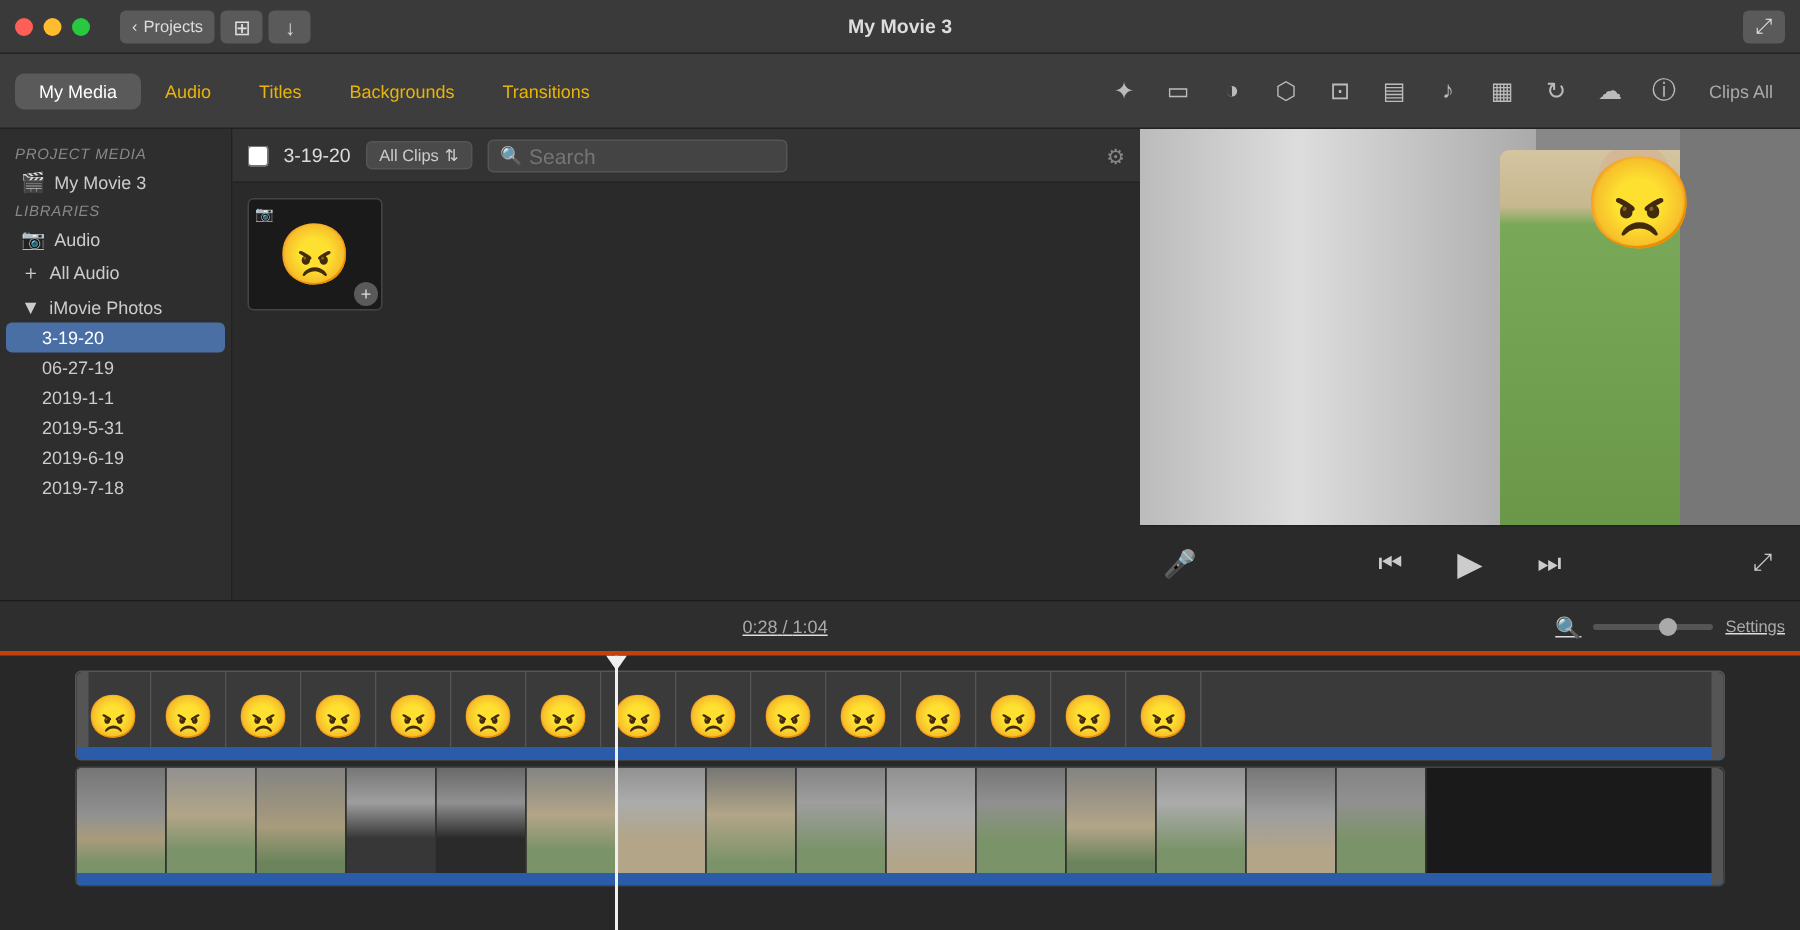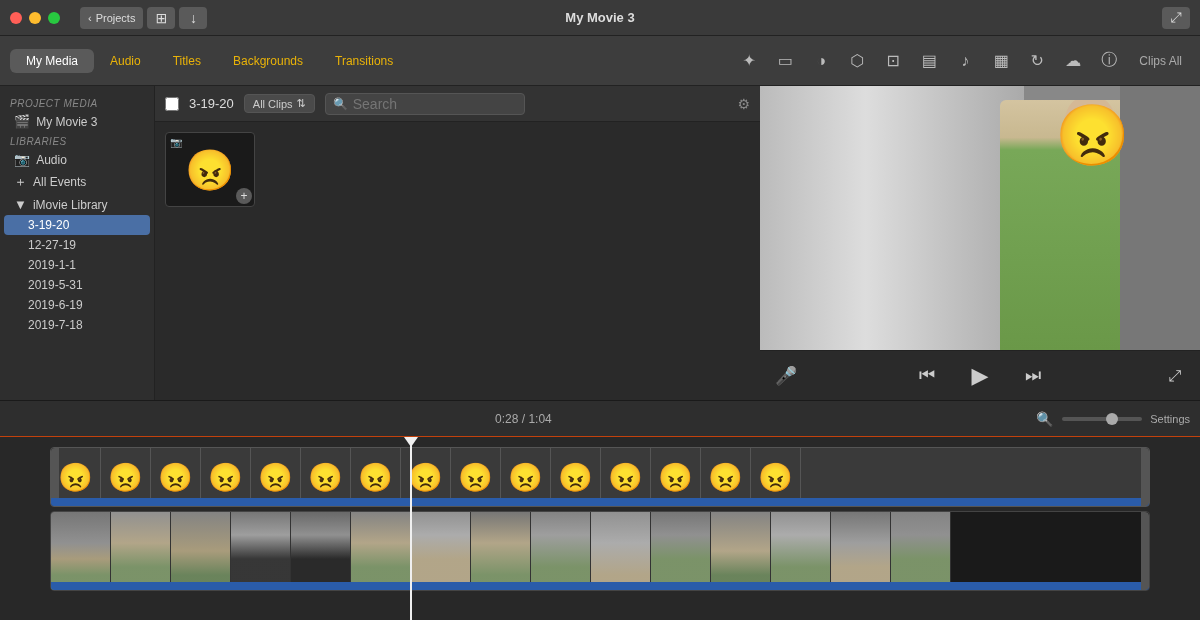--- a/index.html
+++ b/index.html
@@ -329,21 +329,22 @@
       border-top: 1px solid #1a1a1a;
       display: flex;
       flex-direction: column;
     }
     .timeline-header {
       height: 36px;
       background: #2e2e2e;
       display: flex;
       align-items: center;
       padding: 0 10px;
-      border-bottom: 1px solid #c2410c;
+      border-bottom: 3px solid #c2410c;
+      text-decoration: underline;
     }
     .timeline-time {
       flex: 1;
       text-align: center;
       font-size: 12px;
       color: #aaa;
     }
     .timeline-zoom {
       display: flex;
       align-items: center;
@@ -542,31 +543,31 @@
       <span class="sidebar-item-icon">🎬</span>
       <span>My Movie 3</span>
     </div>
     <div class="sidebar-section-title">LIBRARIES</div>
     <div class="sidebar-item">
       <span class="sidebar-item-icon">📷</span>
       <span>Audio</span>
     </div>
     <div class="sidebar-item">
       <span class="sidebar-item-icon">＋</span>
-      <span>All Events</span>
+      <span>All Audio</span>
     </div>
     <div class="sidebar-item">
       <span class="sidebar-item-icon">▼</span>
-      <span>iMovie Library</span>
+      <span>iMovie Photos</span>
     </div>
     <div class="sidebar-item active">
       <span style="padding-left:14px">3-19-20</span>
     </div>
     <div class="sidebar-item">
-      <span style="padding-left:14px">12-27-19</span>
+      <span style="padding-left:14px">06-27-19</span>
     </div>
     <div class="sidebar-item">
       <span style="padding-left:14px">2019-1-1</span>
     </div>
     <div class="sidebar-item">
       <span style="padding-left:14px">2019-5-31</span>
     </div>
     <div class="sidebar-item">
       <span style="padding-left:14px">2019-6-19</span>
     </div>

